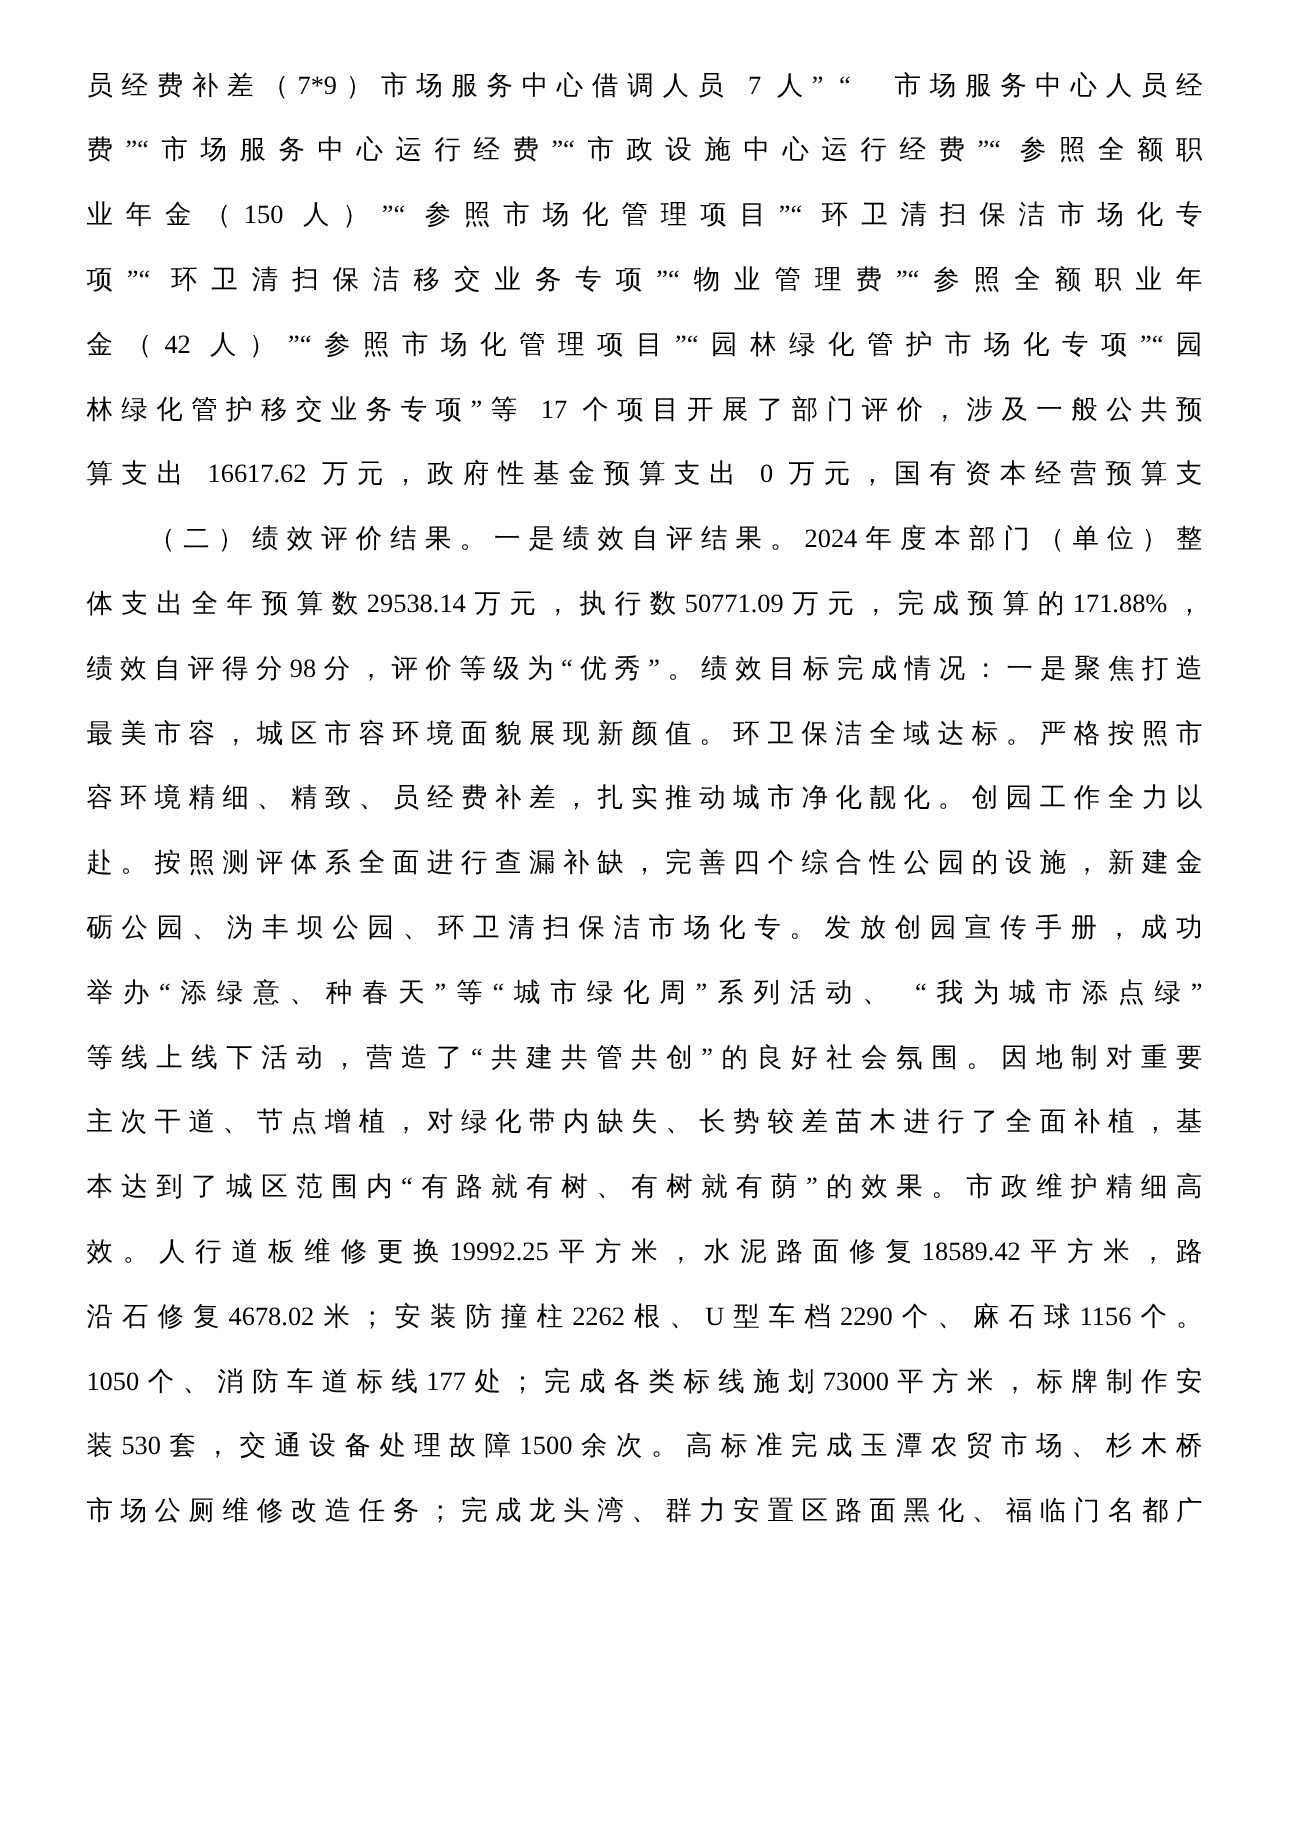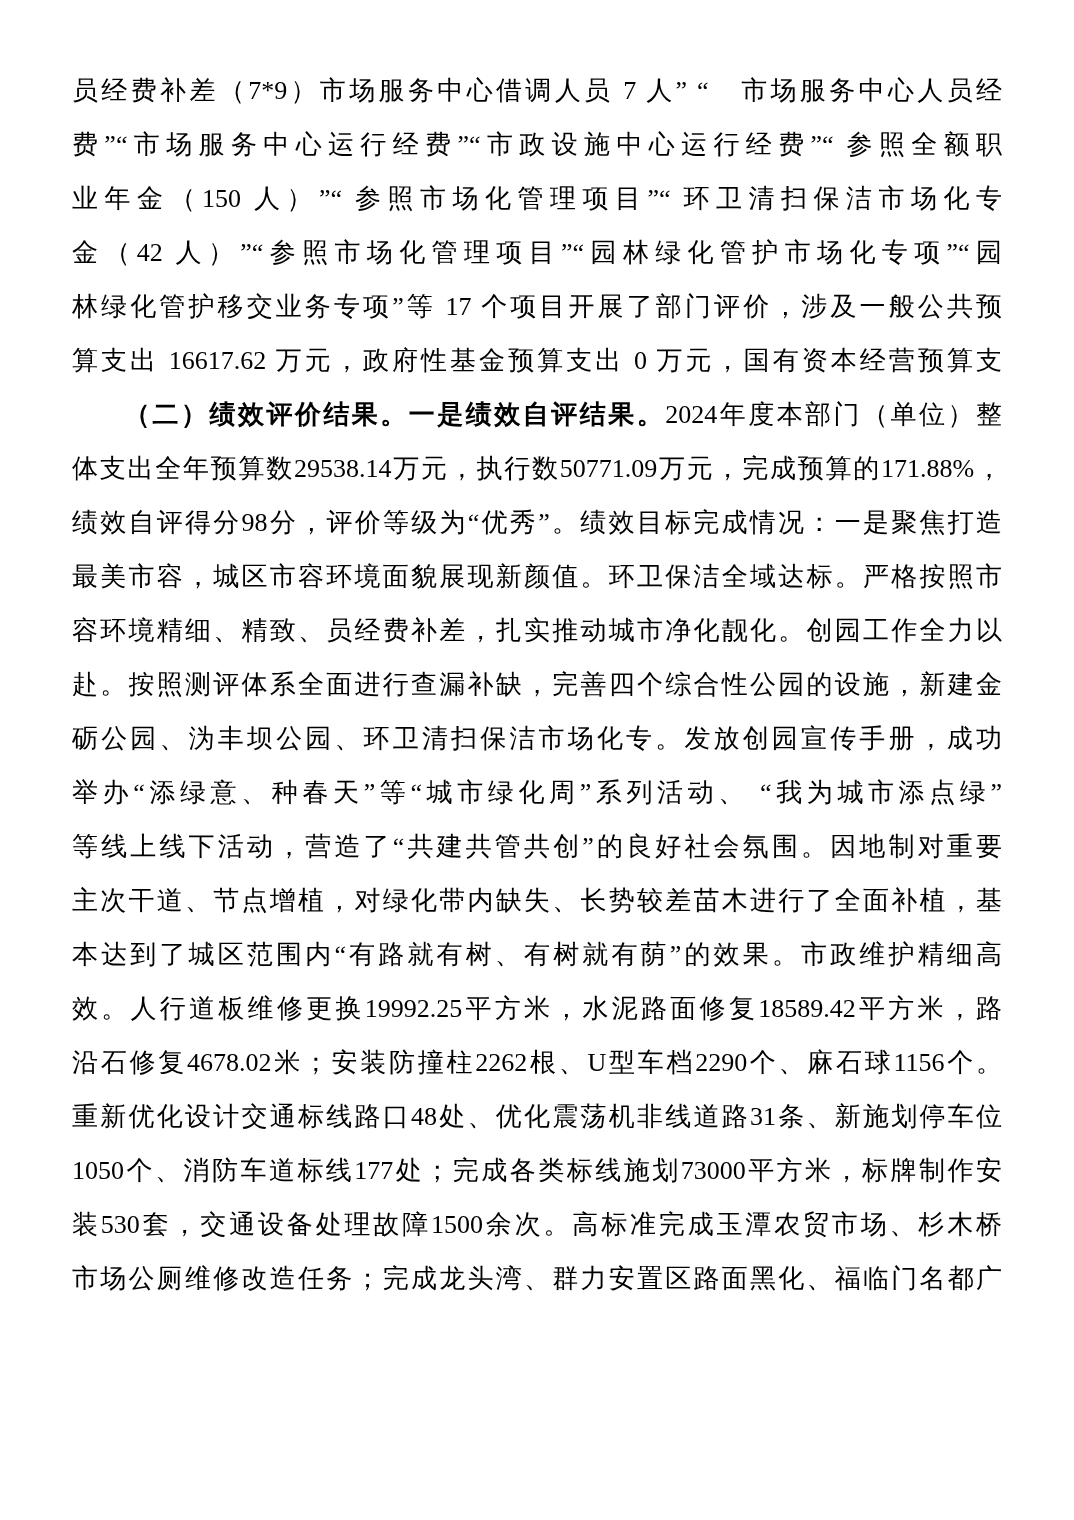--- a/index.html
+++ b/index.html
@@ -6,62 +6,62 @@
   .page {
     position: relative;
     width: 1074px;
     height: 1520px;
     background: #ffffff;
     overflow: hidden;
   }
   .doc-body {
     position: absolute;
     left: 72px;
-    top: 64px;
+    top: 44px;
     width: 930px;
     color: #000000;
     font-family: "Liberation Serif", "DejaVu Serif", serif;
-    font-size: 26px;
+    font-size: 22px;
   }
   .line {
     height: 54px;
     line-height: 54px;
     overflow: hidden;
   }
   .line.justify {
     text-align: justify;
     text-align-last: justify;
   }
   .line.indent {
     text-indent: 52px;
   }
-  .run.bold { font-weight: bold; }
+  .run.bold { font-weight: normal; }
 </style>
 </head>
 <body>
 
 <div class="page" style="background: rgb(255, 255, 255);">
   <div class="doc-body" style="color: rgb(0, 0, 0);">
       <div class="line justify"><span class="run">员经费补差（7*9）市场服务中心借调人员 7 人” “　市场服务中心人员经</span></div>
       <div class="line justify"><span class="run">费”“市场服务中心运行经费”“市政设施中心运行经费”“ 参照全额职</span></div>
       <div class="line justify"><span class="run">业年金（150 人）”“ 参照市场化管理项目”“ 环卫清扫保洁市场化专</span></div>
+      <div class="line justify"><span class="run">项”“ 环卫清扫保洁移交业务专项”“物业管理费”“参照全额职业年</span></div>
       <div class="line justify"><span class="run">金（42 人）”“参照市场化管理项目”“园林绿化管护市场化专项”“园</span></div>
       <div class="line justify"><span class="run">林绿化管护移交业务专项”等 17 个项目开展了部门评价，涉及一般公共预</span></div>
       <div class="line justify"><span class="run">算支出 16617.62 万元，政府性基金预算支出 0 万元，国有资本经营预算支</span></div>
       <div class="line justify indent"><span class="run bold">（二）绩效评价结果。一是绩效自评结果。</span><span class="run">2024年度本部门（单位）整</span></div>
       <div class="line justify"><span class="run">体支出全年预算数29538.14万元，执行数50771.09万元，完成预算的171.88%，</span></div>
       <div class="line justify"><span class="run">绩效自评得分98分，评价等级为“优秀”。绩效目标完成情况：一是聚焦打造</span></div>
       <div class="line justify"><span class="run">最美市容，城区市容环境面貌展现新颜值。环卫保洁全域达标。严格按照市</span></div>
       <div class="line justify"><span class="run">容环境精细、精致、员经费补差，扎实推动城市净化靓化。创园工作全力以</span></div>
       <div class="line justify"><span class="run">赴。按照测评体系全面进行查漏补缺，完善四个综合性公园的设施，新建金</span></div>
       <div class="line justify"><span class="run">砺公园、沩丰坝公园、环卫清扫保洁市场化专。发放创园宣传手册，成功</span></div>
       <div class="line justify"><span class="run">举办“添绿意、种春天”等“城市绿化周”系列活动、 “我为城市添点绿”</span></div>
       <div class="line justify"><span class="run">等线上线下活动，营造了“共建共管共创”的良好社会氛围。因地制对重要</span></div>
       <div class="line justify"><span class="run">主次干道、节点增植，对绿化带内缺失、长势较差苗木进行了全面补植，基</span></div>
       <div class="line justify"><span class="run">本达到了城区范围内“有路就有树、有树就有荫”的效果。市政维护精细高</span></div>
       <div class="line justify"><span class="run">效。人行道板维修更换19992.25平方米，水泥路面修复18589.42平方米，路</span></div>
       <div class="line justify"><span class="run">沿石修复4678.02米；安装防撞柱2262根、U型车档2290个、麻石球1156个。</span></div>
-      <div class="line justify"><span class="run">重新优化设计交通标线路口48处、优化震荡机非线道路31条、新施划停车位</span></div>
       <div class="line justify"><span class="run">1050个、消防车道标线177处；完成各类标线施划73000平方米，标牌制作安</span></div>
       <div class="line justify"><span class="run">装530套，交通设备处理故障1500余次。高标准完成玉潭农贸市场、杉木桥</span></div>
       <div class="line justify"><span class="run">市场公厕维修改造任务；完成龙头湾、群力安置区路面黑化、福临门名都广</span></div>
     </div>
 </div>
 
 </body></html>

